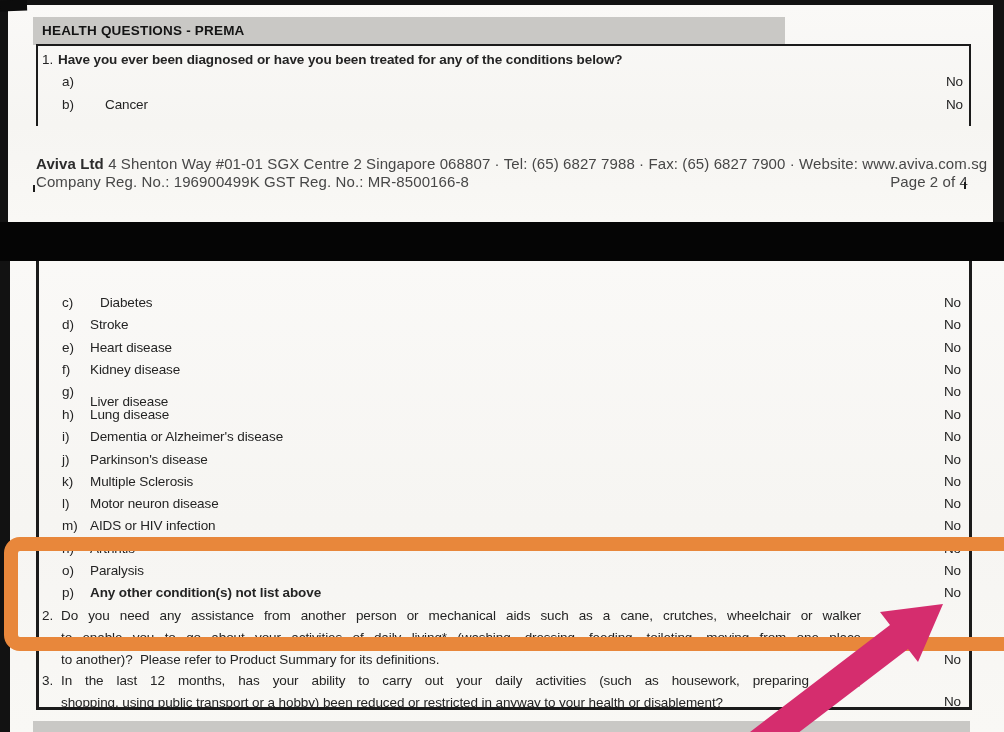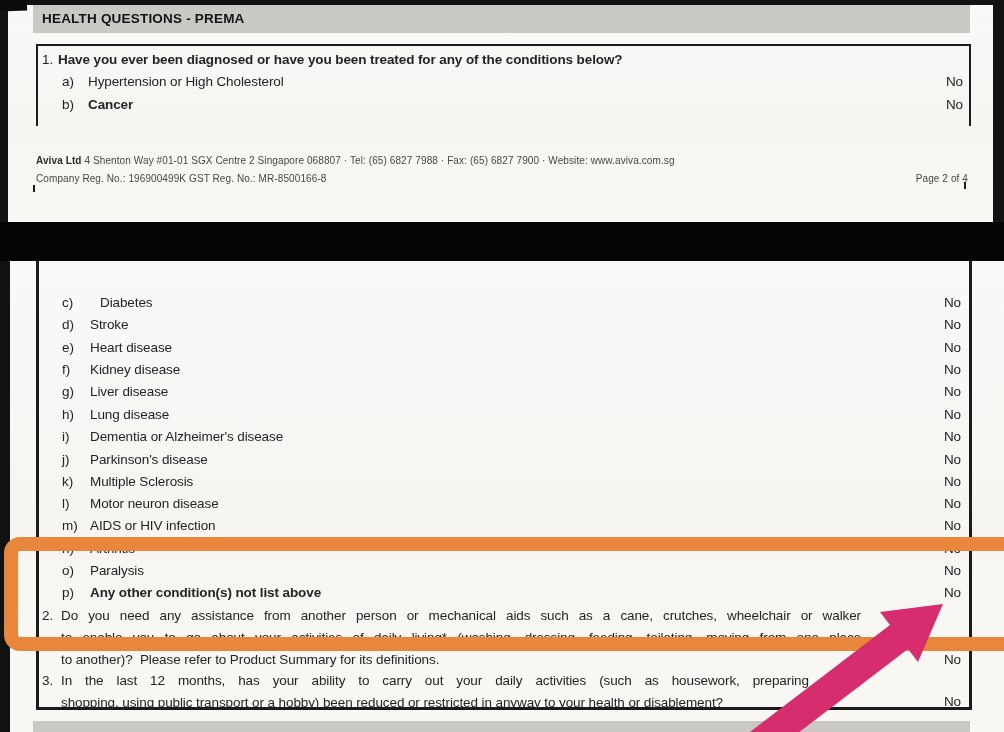--- a/index.html
+++ b/index.html
@@ -23,55 +23,54 @@
   }
   .vline{position:absolute;background:#1b1b1b;width:3px;}
   .hline{position:absolute;background:#1b1b1b;height:3px;}
   .row{position:absolute;height:22px;line-height:22px;font-size:13.5px;letter-spacing:-0.1px;}
   .row span{position:absolute;top:0;height:22px;line-height:22px;white-space:nowrap;}
   .num{font-size:13.5px;}
   .ans{text-align:right;}
   .qlines{position:absolute;left:25px;top:0;width:800px;}
   .qline{height:22px;line-height:22px;font-size:13.5px;white-space:nowrap;letter-spacing:-0.1px;}
   .just{text-align:justify;text-align-last:justify;white-space:normal;}
-  .footer-line{position:absolute;font-size:10px;color:#474747;white-space:nowrap;letter-spacing:0.1px;text-align:right;}
+  .footer-line{position:absolute;font-size:15px;color:#474747;white-space:nowrap;letter-spacing:0.1px;text-align:right;}
   .tick{position:absolute;width:2px;height:7px;background:#1b1b1b;}
   #corner-blob{position:absolute;left:0;top:0;width:27px;height:11px;background:#0c0c0c;transform:rotate(-2deg);}
   #highlight-box{
     position:absolute;left:4px;top:537px;width:1030px;height:114px;
     box-sizing:border-box;border:14px solid #e8873b;border-radius:16px;
     z-index:5;
   }
   #arrow-layer{position:absolute;left:0;top:0;z-index:9;}
   .graybar-bottom{position:absolute;background:#c9c8c5;}
 </style>
 </head>
 <body>
 
 <div class="page" id="page-top">
 
-  <div class="graybar" style="left:25px;top:0;width:937px;">
+  <div class="graybar" style="left:25px;top:12px;width:752px;">
     <span>HEALTH QUESTIONS - PREMA</span>
   </div>
 
   <div class="box1"></div>
 
   <div class="row" style="left:28px;top:44px;width:927px;">
     <span class="num" style="left:6px;">1.</span>
     <span style="left:22px;font-weight:bold;">Have you ever been diagnosed or have you been treated for any of the conditions below?</span>
   </div>
 
   <div class="row" style="left:28px;top:66px;width:927px;">
     <span style="left:26px;">a)</span>
-    <span style="left:52px;">Hypertension or High Cholesterol</span>
     <span class="ans" style="right:0;">No</span>
   </div>
   <div class="row" style="left:28px;top:89px;width:927px;">
     <span style="left:26px;">b)</span>
-    <span style="left:52px;font-weight:bold;">Cancer</span>
+    <span style="left:69px;">Cancer</span>
     <span class="ans" style="right:0;">No</span>
   </div>
 
   <div class="footer-line" style="left:28px;top:150px;">
     <b style="color:#2c2c2c;">Aviva Ltd</b><span> 4 Shenton Way #01-01 SGX Centre 2 Singapore 068807 · Tel: (65) 6827 7988 · Fax: (65) 6827 7900 · Website: www.aviva.com.sg</span>
   </div>
   <div class="footer-line" style="left:28px;top:168px;">Company Reg. No.: 196900499K GST Reg. No.: MR-8500166-8</div>
   <div class="footer-line" style="right:25px;top:168px;">Page 2 of 4</div>
 
   <div class="tick" style="left:25px;top:180px;"></div>
@@ -102,21 +101,21 @@
     <span style="left:54px;">Heart disease</span>
     <span class="ans" style="right:8px;">No</span>
   </div>
   <div class="row" style="left:26px;top:98px;width:933px;">
     <span style="left:26px;">f)</span>
     <span style="left:54px;">Kidney disease</span>
     <span class="ans" style="right:8px;">No</span>
   </div>
   <div class="row" style="left:26px;top:120px;width:933px;">
     <span style="left:26px;">g)</span>
-    <span style="left:54px;">Liver disease</span>
+    <span style="left:54px;margin-top:10px;">Liver disease</span>
     <span class="ans" style="right:8px;">No</span>
   </div>
   <div class="row" style="left:26px;top:143px;width:933px;">
     <span style="left:26px;">h)</span>
     <span style="left:54px;">Lung disease</span>
     <span class="ans" style="right:8px;">No</span>
   </div>
   <div class="row" style="left:26px;top:165px;width:933px;">
     <span style="left:26px;">i)</span>
     <span style="left:54px;">Dementia or Alzheimer's disease</span>

